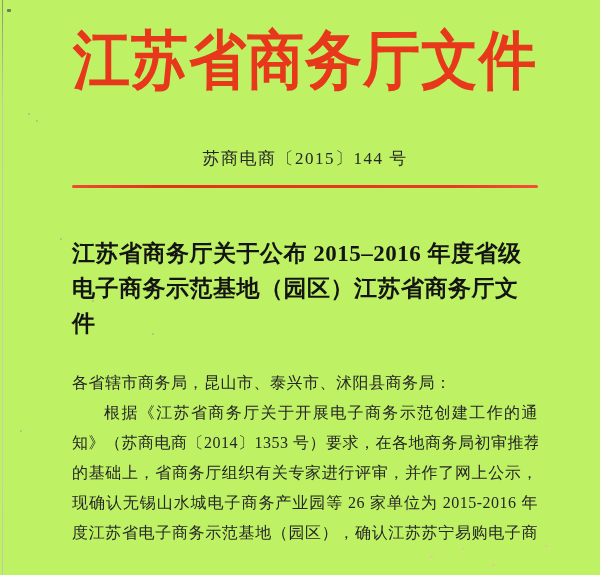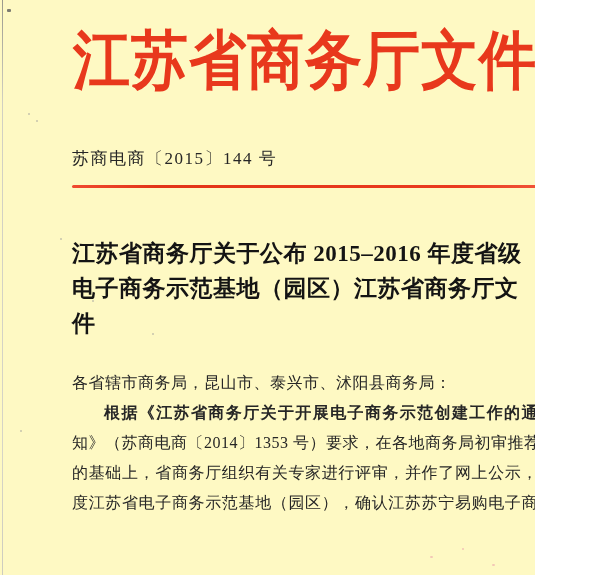--- a/index.html
+++ b/index.html
@@ -1,23 +1,23 @@
 <!DOCTYPE html>
 <html><head>
 <meta charset="utf-8">
 <style>
   * { margin: 0; padding: 0; box-sizing: border-box; }
   html, body { background: #ffffff; }
   body { font-family: "Liberation Serif", serif; }
 
   .page {
     position: relative;
-    width: 535px;
+    width: 600px;
     height: 575px;
-    background: #fef9c3;
+    background: #bef264;
     overflow: hidden;
   }
 
   
   .edge-line {
     position: absolute;
     left: 2px; top: 0;
     width: 1px; height: 575px;
     background: linear-gradient(#7a7a7a, #c2c2c2 18%, #c8c8c8 80%, #bdbdbd);
     opacity: .75;
@@ -39,21 +39,21 @@
     line-height: 74px;
     letter-spacing: 1px;
     color: #e8381c;
     transform: scaleY(1.12);
     transform-origin: 50% 50%;
     white-space: nowrap;
   }
 
   .doc-number {
     margin-top: 49px;
-    text-align: left;
+    text-align: center;
     font-size: 17px;
     line-height: 24px;
     letter-spacing: 1.5px;
     color: #262626;
   }
 
   .red-divider {
     margin-top: 14px;
     height: 3px;
     width: 100%;
@@ -84,21 +84,20 @@
     text-align-last: justify;
     white-space: nowrap;
     overflow: hidden;
   }
   .body-line.plain {
     text-align: left;
     text-align-last: left;
   }
   .body-line.indent {
     padding-left: 2em;
-    font-weight: bold;
   }
 
   
   .speck {
     position: absolute;
     border-radius: 50%;
     pointer-events: none;
   }
   .speck.gray { background: #9a9a9a; opacity: .55; }
   .speck.dark { background: #5c5c5c; opacity: .8; border-radius: 1px; }
@@ -122,20 +121,21 @@
     <div class="doc-title">
       <div>江苏省商务厅关于公布 2015–2016 年度省级</div>
       <div>电子商务示范基地（园区）江苏省商务厅文件</div>
     </div>
 
     <div class="body-block">
       <div class="body-line plain">各省辖市商务局，昆山市、泰兴市、沭阳县商务局：</div>
       <div class="body-line indent">根据《江苏省商务厅关于开展电子商务示范创建工作的通</div>
       <div class="body-line">知》（苏商电商〔2014〕1353 号）要求，在各地商务局初审推荐</div>
       <div class="body-line">的基础上，省商务厅组织有关专家进行评审，并作了网上公示，</div>
+      <div class="body-line">现确认无锡山水城电子商务产业园等 26 家单位为 2015-2016 年</div>
       <div class="body-line">度江苏省电子商务示范基地（园区），确认江苏苏宁易购电子商</div>
     </div>
 
   </div>
 
   <div class="speck dark" style="left:7px; top:9px; width:4px; height:3px;"></div>
   <div class="speck gray" style="left:28px; top:113px; width:2px; height:2px;"></div>
   <div class="speck gray" style="left:36px; top:120px; width:2px; height:2px;"></div>
   <div class="speck gray" style="left:60px; top:238px; width:2px; height:2px;"></div>
   <div class="speck gray" style="left:92px; top:300px; width:2px; height:2px;"></div>

